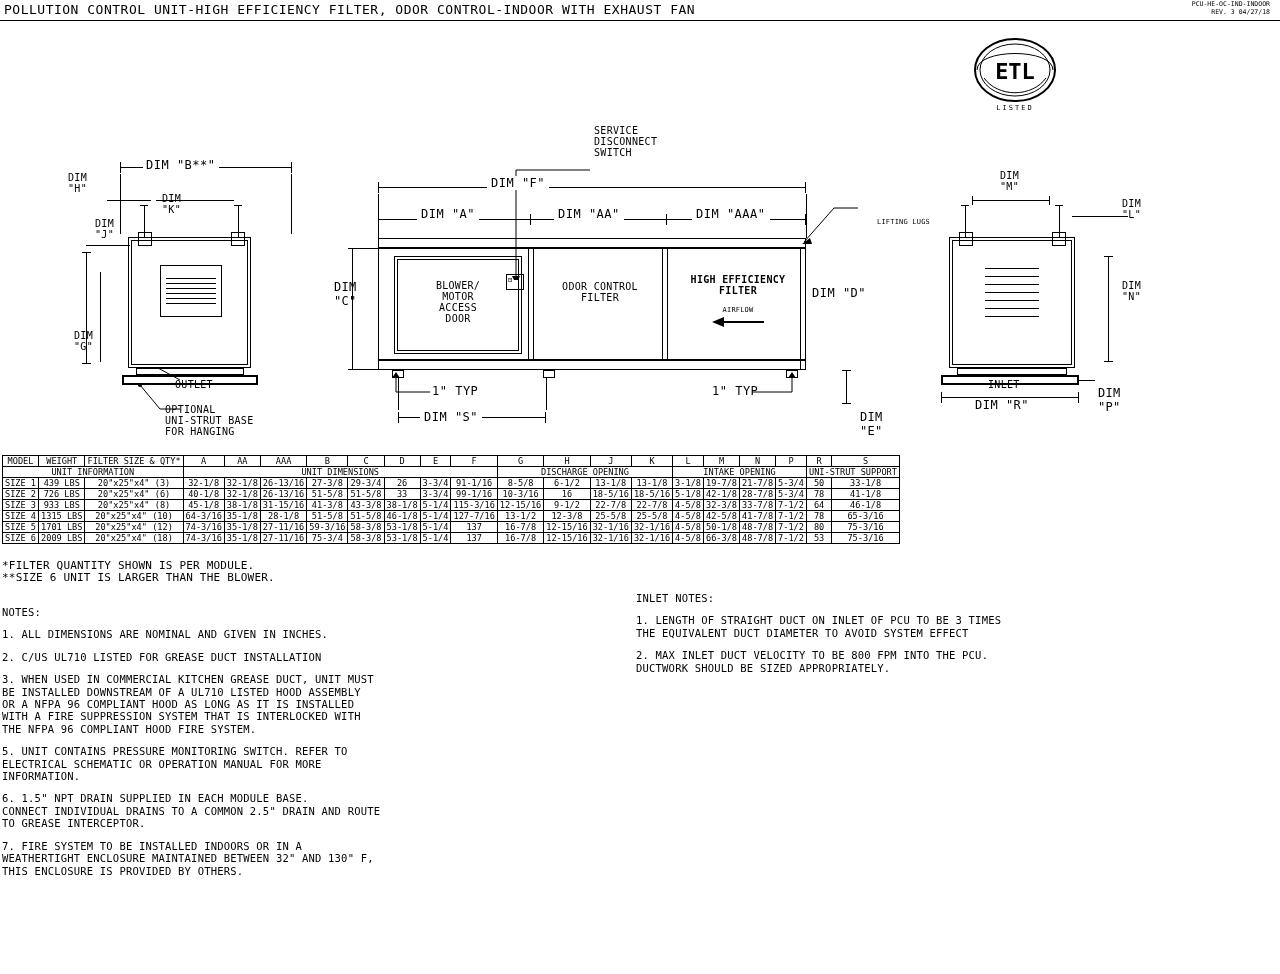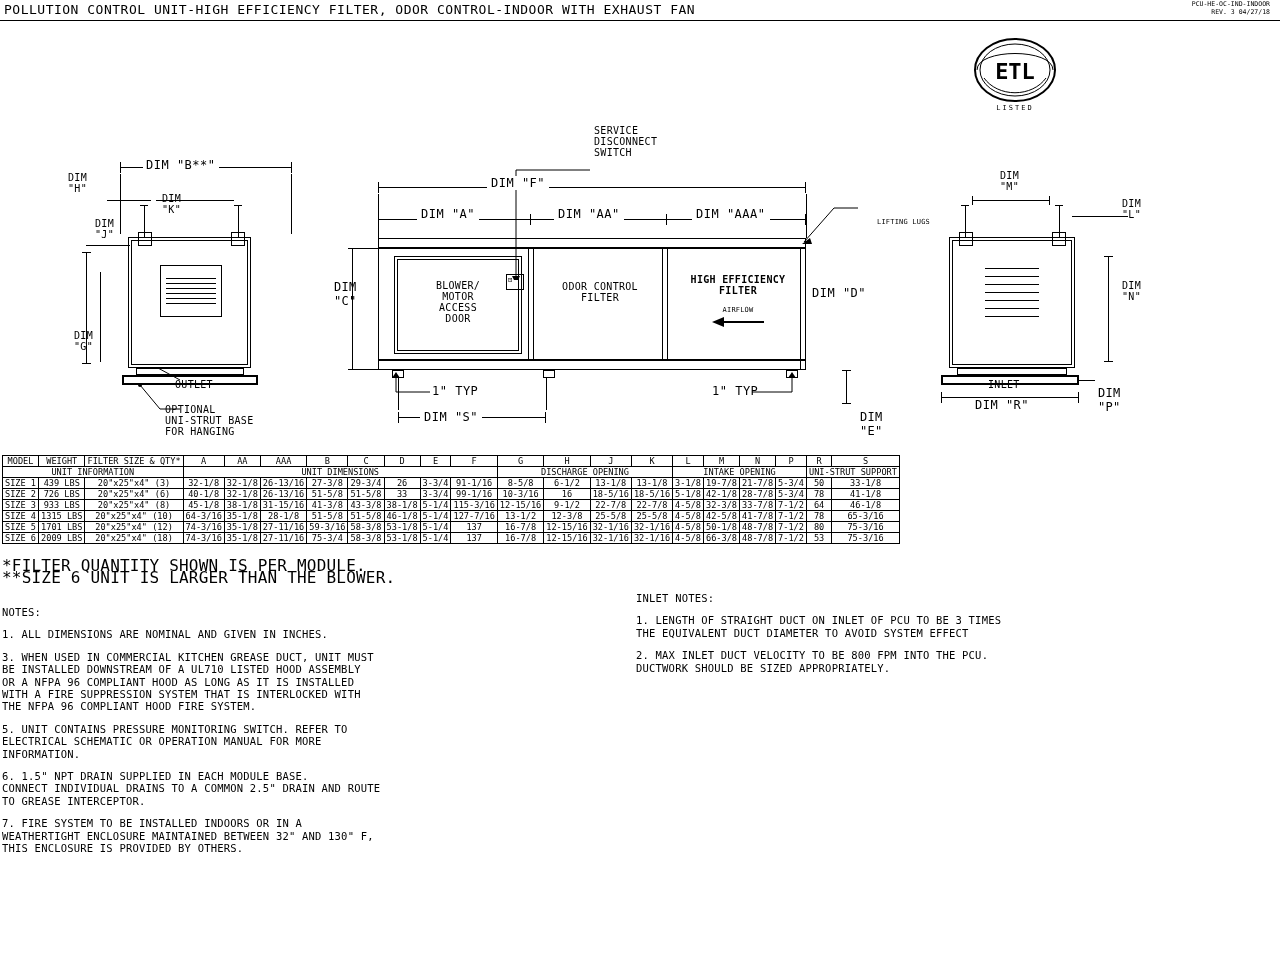--- a/index.html
+++ b/index.html
@@ -479,27 +479,28 @@
             <td>66-3/8</td>
             <td>48-7/8</td>
             <td>7-1/2</td>
             <td>53</td>
             <td>75-3/16</td>
           </tr>
         </tbody>
     </table>
   </div>
 
-  <div class="abs notes" style="left:2px;top:560px;white-space:pre;font-size:16px;">*FILTER QUANTITY SHOWN IS PER MODULE.
+  <div class="abs notes" style="left:2px;top:560px;white-space:pre;font-size:11px;">*FILTER QUANTITY SHOWN IS PER MODULE.
 **SIZE 6 UNIT IS LARGER THAN THE BLOWER.</div>
 
   <div class="abs" style="left:2px;top:592px;width:460px;margin-top:14px;">
     <div class="notes">NOTES:</div>
     <div id="notes-list">
         <div class="notes" style="margin-top: 10px;">1. ALL DIMENSIONS ARE NOMINAL AND GIVEN IN INCHES.</div>
+        <div class="notes" style="margin-top: 10px;">2. C/US UL710 LISTED FOR GREASE DUCT INSTALLATION</div>
         <div class="notes" style="margin-top: 10px;">3. WHEN USED IN COMMERCIAL KITCHEN GREASE DUCT, UNIT MUST
 BE INSTALLED DOWNSTREAM OF A UL710 LISTED HOOD ASSEMBLY
 OR A NFPA 96 COMPLIANT HOOD AS LONG AS IT IS INSTALLED
 WITH A FIRE SUPPRESSION SYSTEM THAT IS INTERLOCKED WITH
 THE NFPA 96 COMPLIANT HOOD FIRE SYSTEM.</div>
         <div class="notes" style="margin-top: 10px;">5. UNIT CONTAINS PRESSURE MONITORING SWITCH. REFER TO
 ELECTRICAL SCHEMATIC OR OPERATION MANUAL FOR MORE
 INFORMATION.</div>
         <div class="notes" style="margin-top: 10px;">6. 1.5" NPT DRAIN SUPPLIED IN EACH MODULE BASE.
 CONNECT INDIVIDUAL DRAINS TO A COMMON 2.5" DRAIN AND ROUTE

